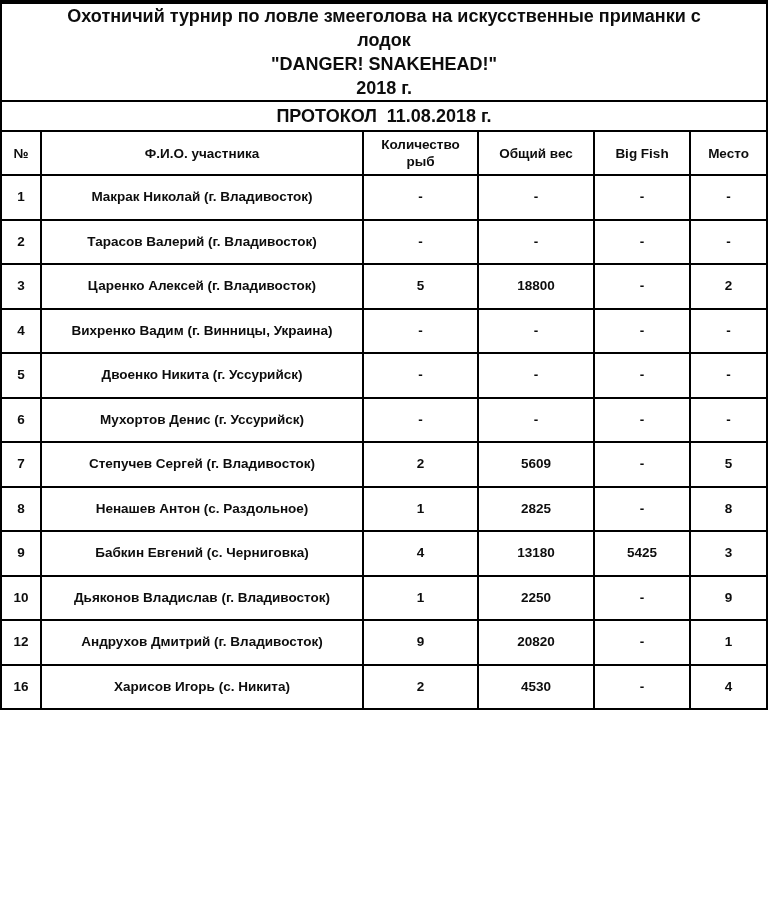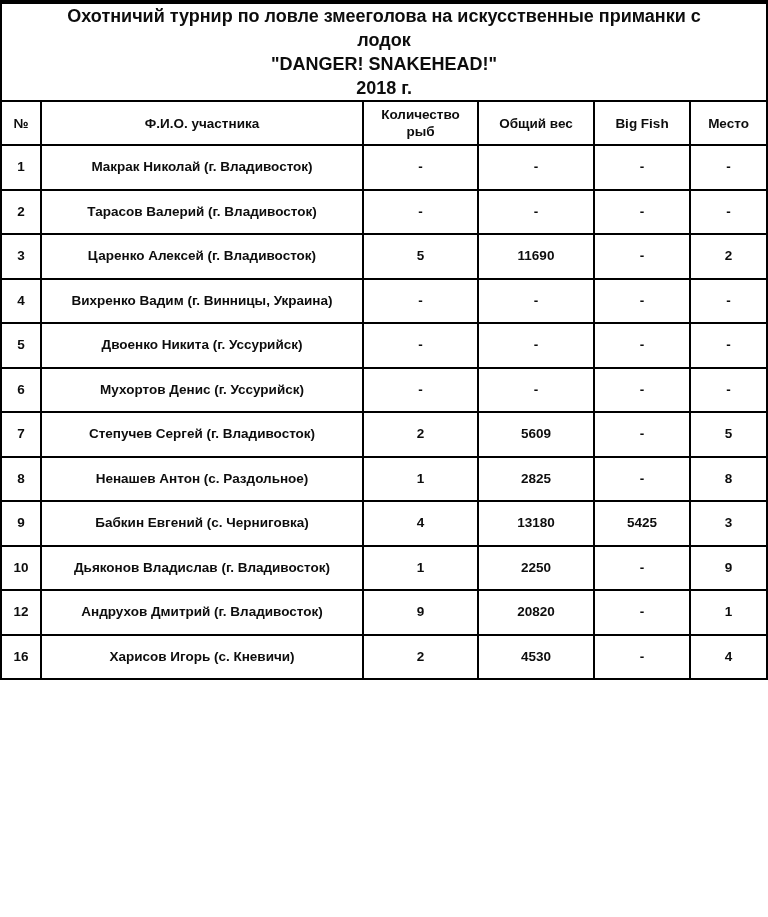--- a/index.html
+++ b/index.html
@@ -77,20 +77,23 @@
       </colgroup>
     <thead>
       <tr>
         <td class="title-cell" colspan="6">
           <div class="title-line">Охотничий турнир по ловле змееголова на искусственные приманки с</div>
           <div class="title-line">лодок</div>
           <div class="title-line">"DANGER! SNAKEHEAD!"</div>
           <div class="title-line">2018 г.</div>
         </td>
       </tr>
+      <tr>
+        <td class="protocol-cell" colspan="6">ПРОТОКОЛ  11.08.2018 г.</td>
+      </tr>
       <tr class="head-row" id="header-row">
           <th>№</th>
           <th>Ф.И.О. участника</th>
           <th>Количество рыб</th>
           <th>Общий вес</th>
           <th>Big Fish</th>
           <th>Место</th>
         </tr>
     </thead>
     <tbody class="data" id="table-body">
@@ -107,21 +110,21 @@
           <td>Тарасов Валерий (г. Владивосток)</td>
           <td>-</td>
           <td>-</td>
           <td>-</td>
           <td>-</td>
         </tr>
         <tr>
           <td>3</td>
           <td>Царенко Алексей (г. Владивосток)</td>
           <td>5</td>
-          <td>11690</td>
+          <td>18800</td>
           <td>-</td>
           <td>2</td>
         </tr>
         <tr>
           <td>4</td>
           <td>Вихренко Вадим (г. Винницы, Украина)</td>
           <td>-</td>
           <td>-</td>
           <td>-</td>
           <td>-</td>
@@ -177,21 +180,21 @@
         <tr>
           <td>12</td>
           <td>Андрухов Дмитрий (г. Владивосток)</td>
           <td>9</td>
           <td>20820</td>
           <td>-</td>
           <td>1</td>
         </tr>
         <tr>
           <td>16</td>
-          <td>Харисов Игорь (с. Кневичи)</td>
+          <td>Харисов Игорь (с. Никита)</td>
           <td>2</td>
           <td>4530</td>
           <td>-</td>
           <td>4</td>
         </tr>
       </tbody>
   </table>
 </div>
 
 </body></html>

